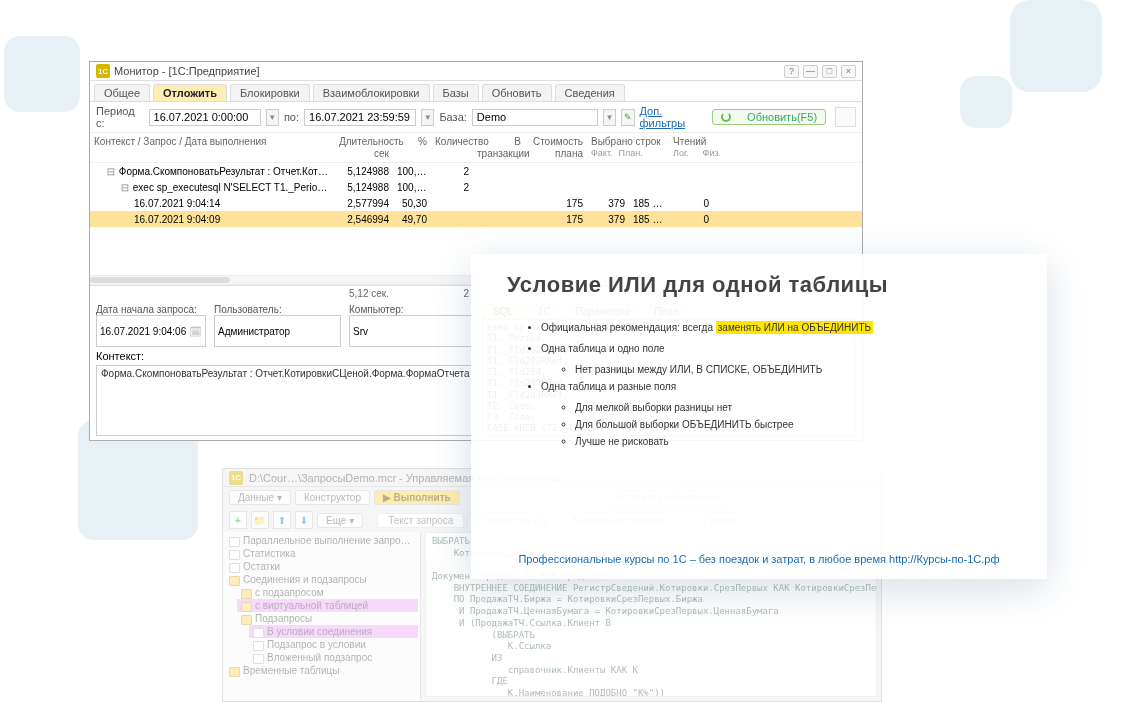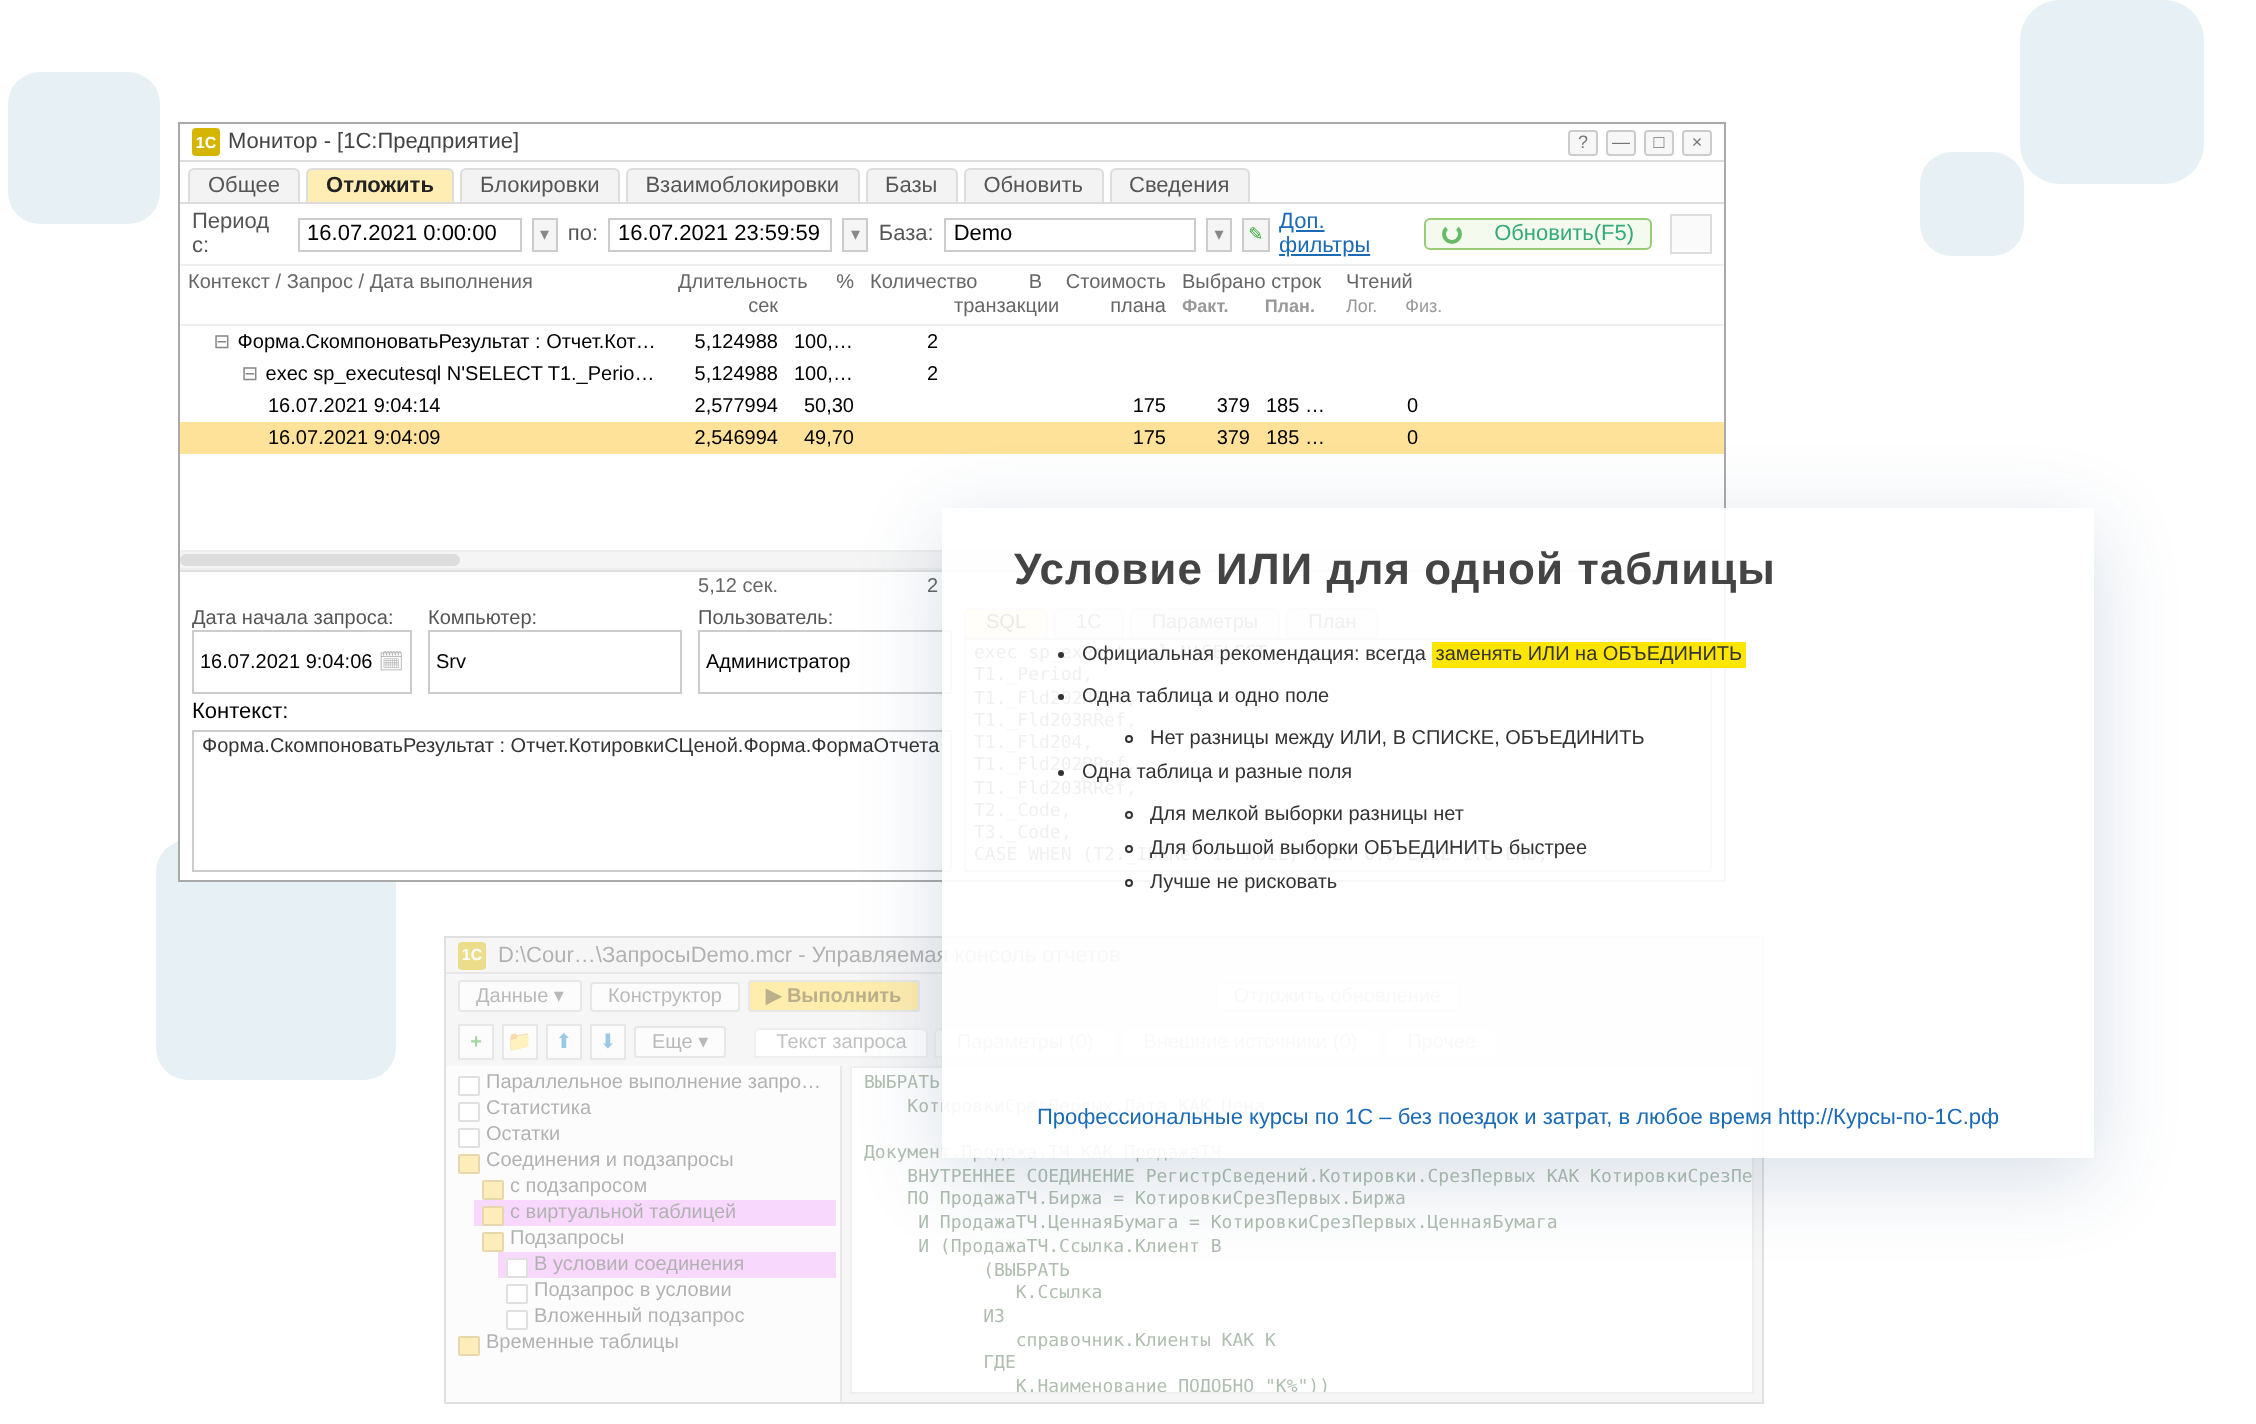--- a/index.html
+++ b/index.html
@@ -223,21 +223,21 @@
   <div class="grid">
     <div class="grid-header">
       <div>Контекст / Запрос / Дата выполнения</div>
       <div class="cell-r"><span>Длительность сек</span></div>
       <div class="cell-r">%</div>
       <div class="cell-r">Количество</div>
       <div class="cell-r">В транзакции</div>
       <div class="cell-r">Стоимость плана</div>
       <div style="grid-column:span 2">
         <div>Выбрано строк</div>
-        <div class="gh-sub" style="display:flex;gap:18px;font-weight:bold;">
+        <div class="gh-sub" style="display:flex;gap:6px;">
             <span>Факт.</span>
             <span>План.</span>
           </div>
       </div>
       <div style="grid-column:span 2">
         <div>Чтений</div>
         <div class="gh-sub" style="display:flex;gap:14px;">
             <span>Лог.</span>
             <span>Физ.</span>
           </div>
@@ -343,26 +343,26 @@
     <div class="lower-left">
       <div class="ll-row">
         <div class="ll-col" style="flex:0 0 110px">
           <label>Дата начала запроса:</label>
           <div class="ll-input">
               <span>16.07.2021 9:04:06</span>
               <span style="margin-left:auto;color:#aaa">🗓</span>
             </div>
         </div>
         <div class="ll-col">
+          <label>Пользователь:</label>
+          <div class="ll-input">Администратор</div>
+        </div>
+        <div class="ll-col">
           <label>Компьютер:</label>
           <div class="ll-input">Srv</div>
-        </div>
-        <div class="ll-col">
-          <label>Пользователь:</label>
-          <div class="ll-input">Администратор</div>
         </div>
       </div>
       <label>Контекст:</label>
       <div class="context-box">Форма.СкомпоноватьРезультат : Отчет.КотировкиСЦеной.Форма.ФормаОтчета</div>
     </div>
     <div class="lower-right">
       <div class="mini-tabs">
         <div class="mini-tab active">SQL</div>
         <div class="mini-tab">1С</div>
         <div class="mini-tab">Параметры</div>

